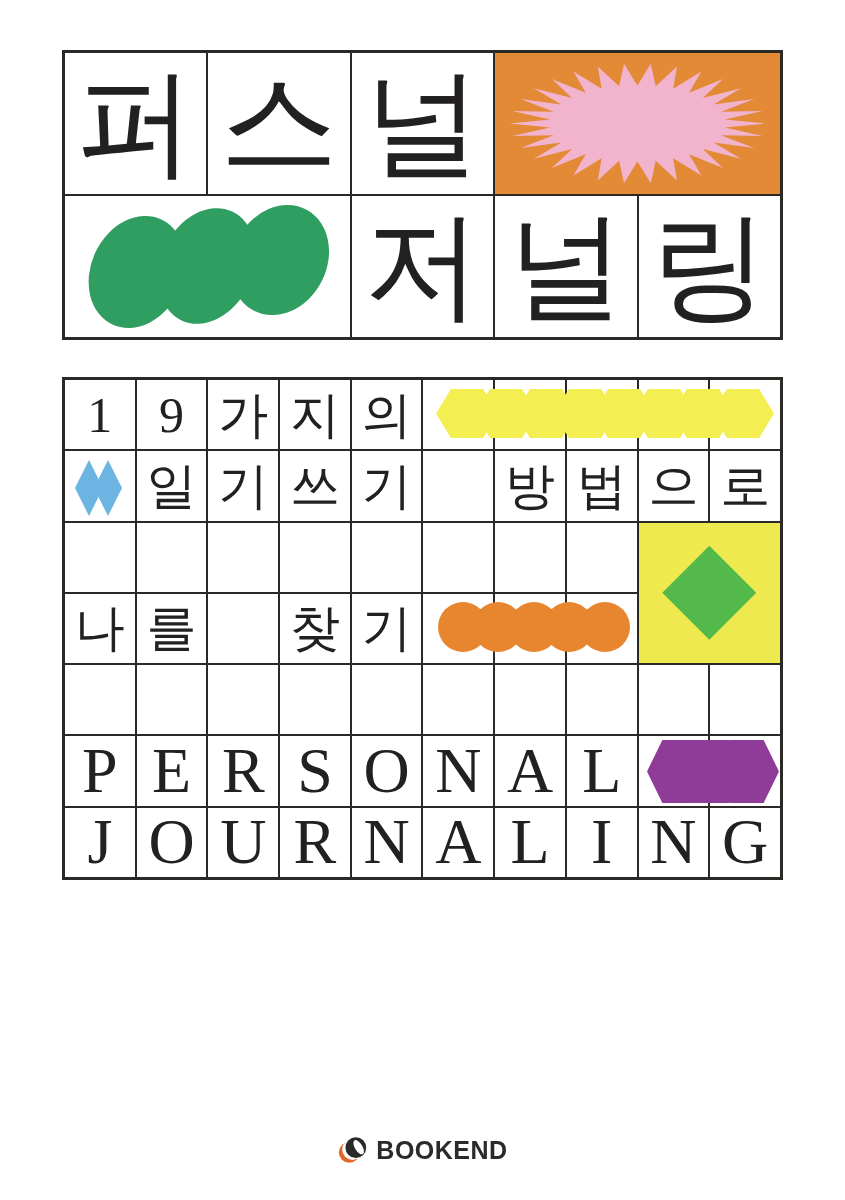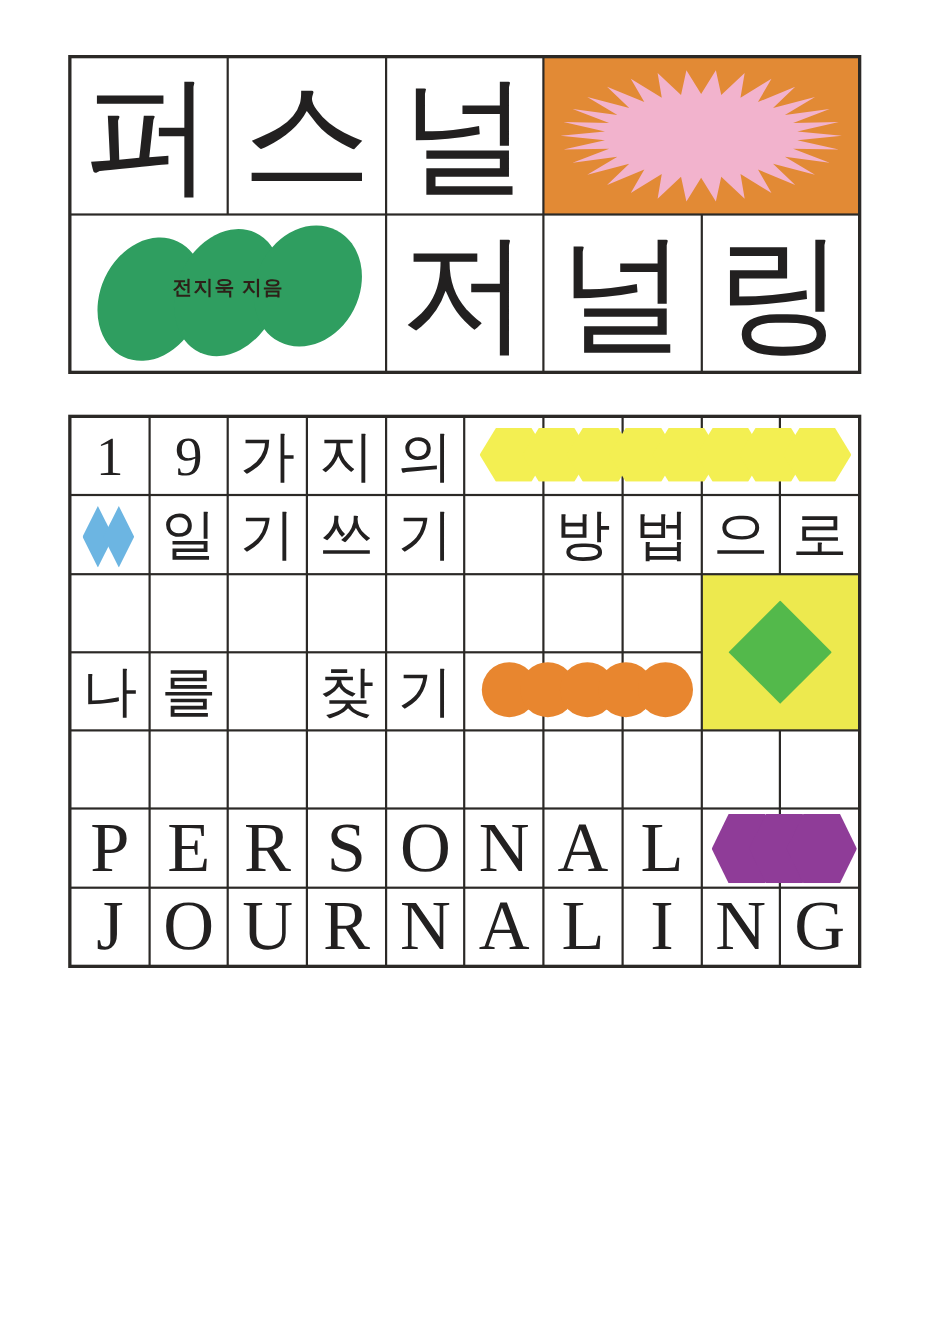--- a/index.html
+++ b/index.html
@@ -56,21 +56,20 @@
         <polygon id="starburst" fill="var(--pink)" points="270.5,70.5 230.0,74.5 267.7,83.0 226.2,82.2 259.4,94.9 218.7,89.5 246.1,105.8 207.9,95.9 228.1,115.1 194.2,101.2 206.5,122.5 178.3,105.2 182.1,127.6 160.8,107.7 155.9,130.2 142.5,108.5 129.1,130.2 124.2,107.7 102.9,127.6 106.7,105.2 78.5,122.5 90.8,101.2 56.9,115.1 77.1,95.9 38.9,105.8 66.3,89.5 25.6,94.9 58.8,82.2 17.3,83.0 55.0,74.5 14.5,70.5 55.0,66.5 17.3,58.0 58.8,58.8 25.6,46.1 66.3,51.5 38.9,35.2 77.1,45.1 56.9,25.9 90.8,39.8 78.5,18.5 106.7,35.8 102.9,13.4 124.2,33.3 129.1,10.8 142.5,32.5 155.9,10.8 160.8,33.3 182.1,13.4 178.3,35.8 206.5,18.5 194.2,39.8 228.1,25.9 207.9,45.1 246.1,35.2 218.7,51.5 259.4,46.1 226.2,58.8 267.7,58.0 230.0,66.5"></polygon>
       </svg>
     </div>
 
     <div class="cell gcell">
       <svg class="cellsvg" viewBox="0 0 285 141" preserveAspectRatio="none">
         <ellipse cx="72" cy="76" rx="46" ry="58" fill="var(--green_blob)" transform="rotate(25 72 76)"></ellipse>
         <ellipse cx="142" cy="70" rx="46" ry="60" fill="var(--green_blob)" transform="rotate(25 142 70)"></ellipse>
         <ellipse cx="215" cy="64" rx="47" ry="57" fill="var(--green_blob)" transform="rotate(27 215 64)"></ellipse>
       </svg>
-      <div class="author">전지욱 지음</div>
     </div>
     <div class="cell big">저</div>
     <div class="cell big">널</div>
     <div class="cell big">링</div>
   </div>
 
   <div class="grid midg">
 
     <div class="c">1</div>
     <div class="c">9</div>
@@ -165,14 +164,23 @@
     <div class="shape ocircle" style="left:411px;"></div>
     <div class="shape ocircle" style="left:447px;"></div>
     <div class="shape ocircle" style="left:482px;"></div>
     <div class="shape ocircle" style="left:518px;"></div>
 
     <div class="shape hexa purple-hex" style="left:585px;"></div>
     <div class="shape hexa purple-hex" style="left:619px;"></div>
     <div class="shape hexa purple-hex" style="left:653px;"></div>
   </div>
 
+  <div class="logo">
+    <svg width="32" height="32" viewBox="0 0 34 34">
+      <circle cx="13" cy="19.5" r="11" fill="var(--logo_orange)"></circle>
+      <circle cx="16.5" cy="16.5" r="11" fill="#ffffff"></circle>
+      <circle cx="20" cy="14.5" r="11" fill="var(--logo_dark)"></circle>
+      <ellipse cx="23" cy="14" rx="4" ry="8.5" fill="#ffffff" transform="rotate(-32 23 14)"></ellipse>
+    </svg>
+    <span class="logo-text">BOOKEND</span>
+  </div>
 
 </div>
 
 </body></html>

